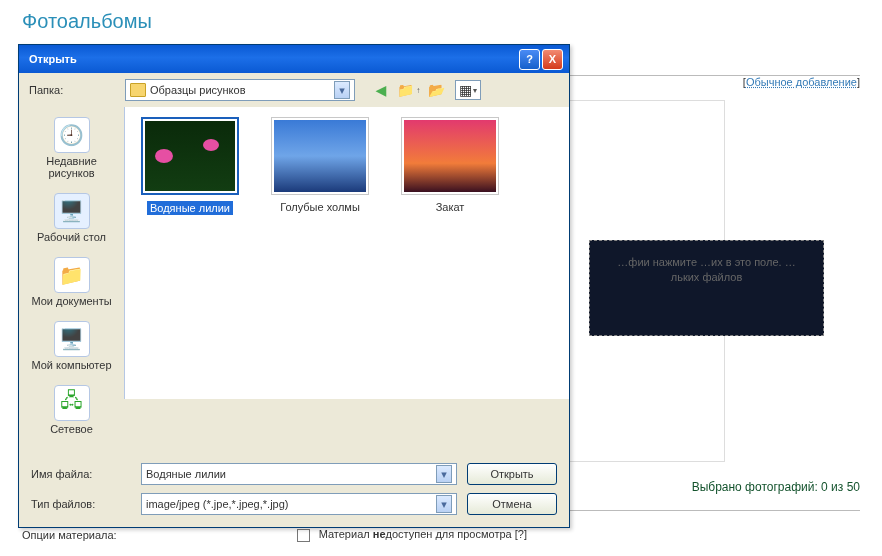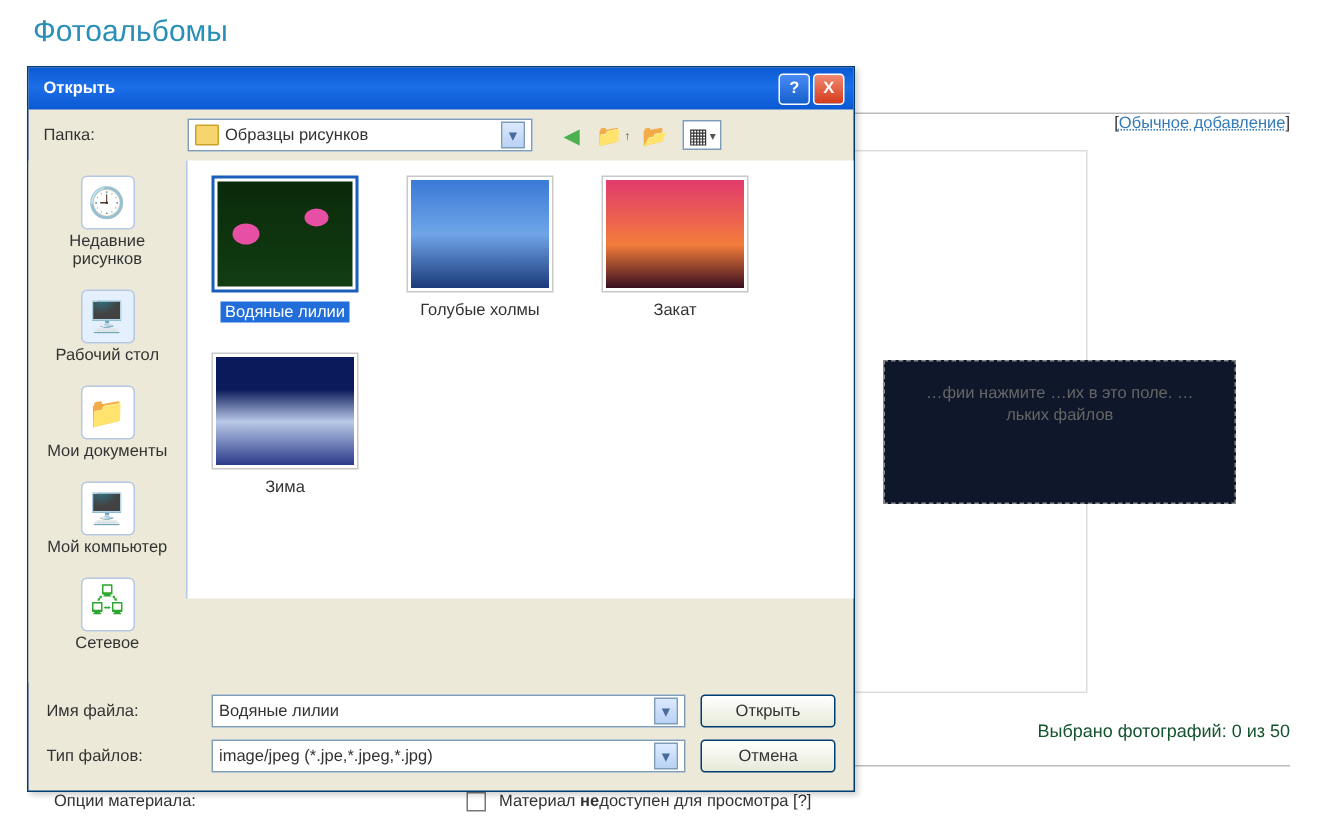--- a/index.html
+++ b/index.html
@@ -6,21 +6,21 @@
 body{background:#fff;width:882px;height:556px;overflow:hidden;color:#333}
 .page-title{color:#2a8fb8;font-size:20px;font-weight:400;padding:10px 22px 4px}
 .top-link{position:absolute;right:22px;top:76px}
 .top-link span{color:#337ab7;text-decoration:underline dotted;cursor:pointer}
 .hr{border:none;border-top:1px solid #bbb;margin:38px 22px 0;height:0}
 .canvas-area{position:absolute;left:300px;top:100px;width:425px;height:362px;border:1px solid #ddd}
 .dropzone{position:absolute;right:58px;top:240px;width:235px;height:96px;border:1px dashed #888;background:#0f172a;padding:14px;color:#666;text-align:center;line-height:15px}
 .select-btn{position:absolute;left:280px;top:475px;padding:5px 16px;border:1px solid #999;border-radius:3px;background:linear-gradient(#fff,#eee);cursor:pointer}
 .counter{position:absolute;right:22px;top:480px;color:#14532d;font-size:12px}
 .bottom-hr{position:absolute;left:22px;right:22px;top:510px;border:none;border-top:1px solid #bbb}
-.options-row{position:absolute;left:36px;top:528px;display:flex;align-items:flex-start;gap:180px}
+.options-row{position:absolute;left:22px;top:528px;display:flex;align-items:center;gap:180px}
 .chk{display:inline-block;width:13px;height:13px;border:1px solid #777;margin-right:6px;vertical-align:middle}
 .qmark{cursor:pointer}
 
 
 .dialog{position:absolute;left:18px;top:44px;width:552px;background:#ece9d8;border:1px solid #003c74;box-shadow:2px 2px 4px rgba(0,0,0,.2)}
 .titlebar{height:28px;background:linear-gradient(#0a59d3,#1c6fe8 45%,#0a59d3);color:#fff;display:flex;align-items:center;padding:0 6px;font-weight:700}
 .titlebar .t{flex:1;padding-left:4px}
 .titlebtn{width:21px;height:21px;margin-left:2px;border-radius:3px;display:inline-flex;align-items:center;justify-content:center;font-weight:700;color:#fff;cursor:pointer}
 .helpbtn{background:linear-gradient(#4a8bf5,#1560cb);border:1px solid #fff}
 .closebtn{background:linear-gradient(#f28a72,#d43a1b);border:1px solid #fff}
@@ -139,23 +139,20 @@
     <div class="filepane" id="filepane">
         <div class="thumb selected"><div class="imgbox">
             <div class="im lily"></div>
           </div><span class="cap">Водяные лилии</span></div>
         <div class="thumb"><div class="imgbox">
             <div class="im hills"></div>
           </div><span class="cap">Голубые холмы</span></div>
         <div class="thumb"><div class="imgbox">
             <div class="im sunset"></div>
           </div><span class="cap">Закат</span></div>
-        <div class="thumb"><div class="imgbox">
-            <div class="im winter"></div>
-          </div><span class="cap">Зима</span></div>
       </div>
   </div>
   <div class="bottombar">
     <span class="lbl2">Имя файла:</span>
     <div class="combo">
       <span>Водяные лилии</span>
       <span class="dd">▾</span>
     </div>
     <div class="dbtn">Открыть</div>
     <span class="lbl2">Тип файлов:</span>

